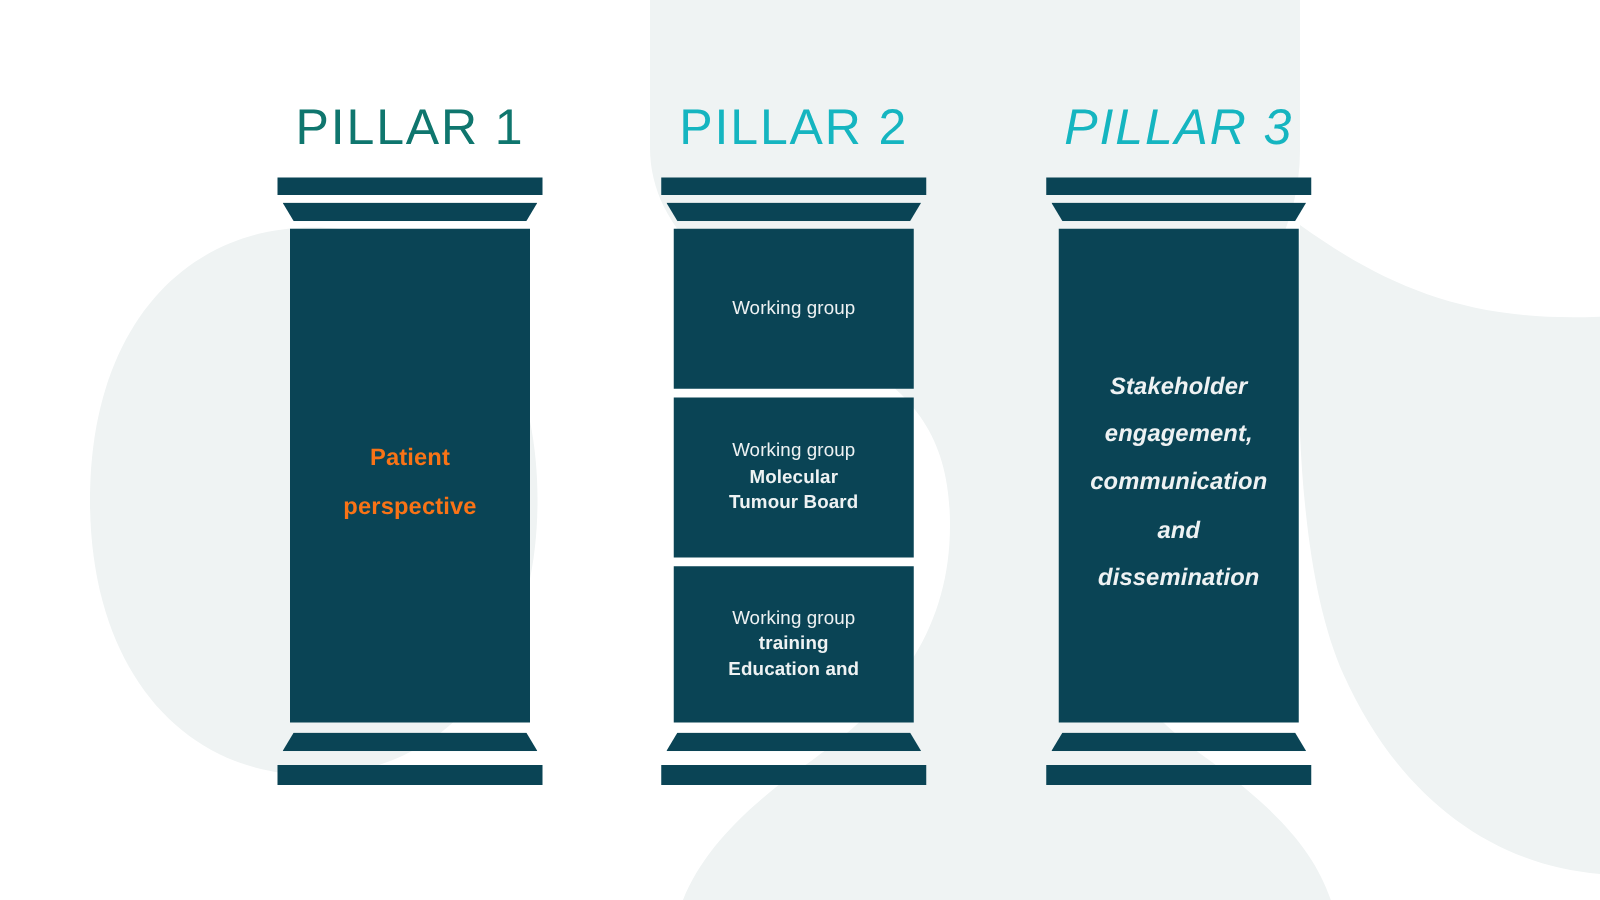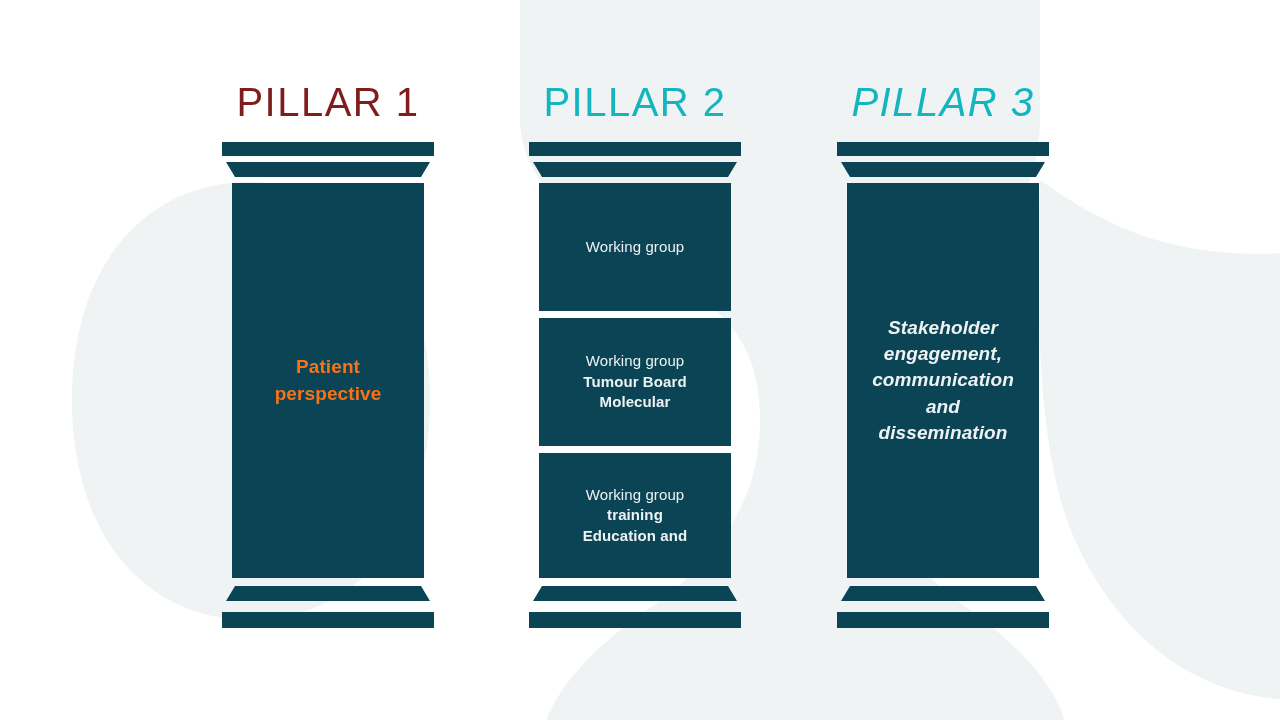--- a/index.html
+++ b/index.html
@@ -90,20 +90,21 @@
     font-size: 19px;
     font-weight: 700;
     line-height: 1.37;
     letter-spacing: 0.1px;
     padding: 0 6px;
     box-sizing: border-box;
   }
   .shaft-label .bold {
     font-weight: 700;
     display: block;
+    margin-top: 12px;
   }
 
   
   .block {
     position: absolute;
     background: #0a4455;
     display: flex;
     align-items: center;
     justify-content: center;
   }
@@ -128,21 +129,21 @@
              C 880 320 860 360 860 420 C 860 500 900 560 970 610
              C 1030 655 1060 690 1070 740 L 540 740
              C 552 690 590 650 650 608 C 720 558 760 500 760 420
              C 760 358 738 318 678 284 C 600 240 520 195 520 118 Z"></path>
     <path fill="#eff3f3" d="M 1040 180 C 1110 230 1180 262 1300 252 L 1300 700
              C 1200 700 1120 640 1075 540 C 1040 462 1035 330 1040 180 Z"></path>
   </svg>
 
   <div id="pillars">
       <div class="pillar" style="left: 200px; width: 256px;">
-        <div class="pillar-heading" style="top: 82px; color: #7f1d1d;">PILLAR 1</div>
+        <div class="pillar-heading" style="top: 82px; color: #0f766e;">PILLAR 1</div>
         <div class="slab" style="left: 22px; width: 212px; top: 142px; height: 14px; background: rgb(10, 68, 85);"></div>
         <div class="slab-taper" style="left: 26px; width: 204px; top: 162px; height: 15px; background: rgb(10, 68, 85); clip-path: polygon(0px 0px, 100% 0px, calc(100% - 9px) 100%, 9px 100%);"></div>
         <div class="shaft" style="left: 32px; width: 192px; top: 183px; height: 395px; background: rgb(10, 68, 85);">
           <div class="shaft-label" style="color: #f97316; top: 0px; height: 395px; display: flex; flex-direction: column; align-items: center; justify-content: center;">
             <span class="bold">Patient</span>
             <span class="bold">perspective</span>
           </div>
         </div>
         <div class="slab-taper" style="left: 26px; width: 204px; top: 586px; height: 15px; background: rgb(10, 68, 85); clip-path: polygon(9px 0px, calc(100% - 9px) 0px, 100% 100%, 0px 100%);"></div>
         <div class="slab" style="left: 22px; width: 212px; top: 612px; height: 16px; background: rgb(10, 68, 85);"></div>
@@ -152,22 +153,22 @@
         <div class="slab" style="left: 22px; width: 212px; top: 142px; height: 14px; background: rgb(10, 68, 85);"></div>
         <div class="slab-taper" style="left: 26px; width: 204px; top: 162px; height: 15px; background: rgb(10, 68, 85); clip-path: polygon(0px 0px, 100% 0px, calc(100% - 9px) 100%, 9px 100%);"></div>
         <div class="block" style="left: 32px; width: 192px; top: 183px; height: 128px; background: rgb(10, 68, 85);">
           <div class="block-label" style="color: rgb(238, 242, 243);">
             <div style="font-weight: 400;">Working group</div>
           </div>
         </div>
         <div class="block" style="left: 32px; width: 192px; top: 318px; height: 128px; background: rgb(10, 68, 85);">
           <div class="block-label" style="color: rgb(238, 242, 243);">
             <div style="font-weight: 400;">Working group</div>
+            <div style="font-weight: 700;">Molecular</div>
             <div style="font-weight: 700;">Tumour Board</div>
-            <div style="font-weight: 700;">Molecular</div>
           </div>
         </div>
         <div class="block" style="left: 32px; width: 192px; top: 453px; height: 125px; background: rgb(10, 68, 85);">
           <div class="block-label" style="color: rgb(238, 242, 243);">
             <div style="font-weight: 400;">Working group</div>
             <div style="font-weight: 700;">training</div>
             <div style="font-weight: 700;">Education and</div>
           </div>
         </div>
         <div class="slab-taper" style="left: 26px; width: 204px; top: 586px; height: 15px; background: rgb(10, 68, 85); clip-path: polygon(9px 0px, calc(100% - 9px) 0px, 100% 100%, 0px 100%);"></div>

